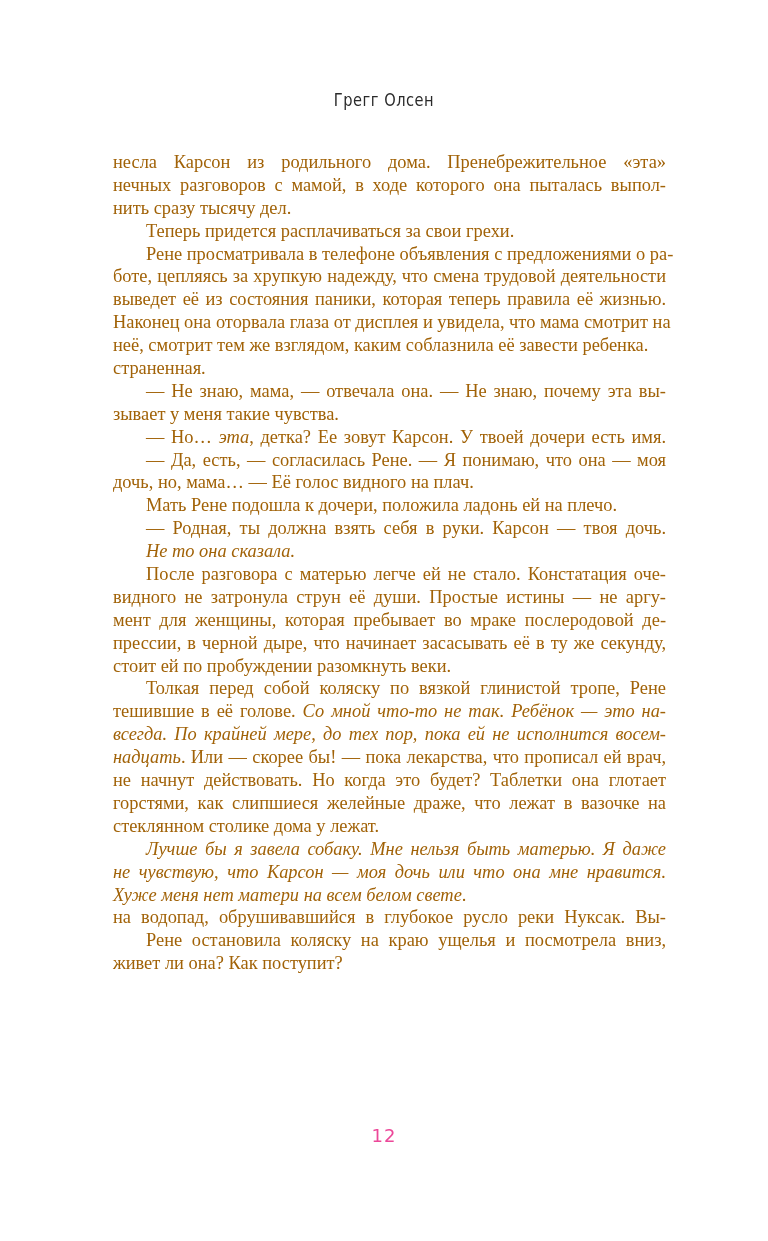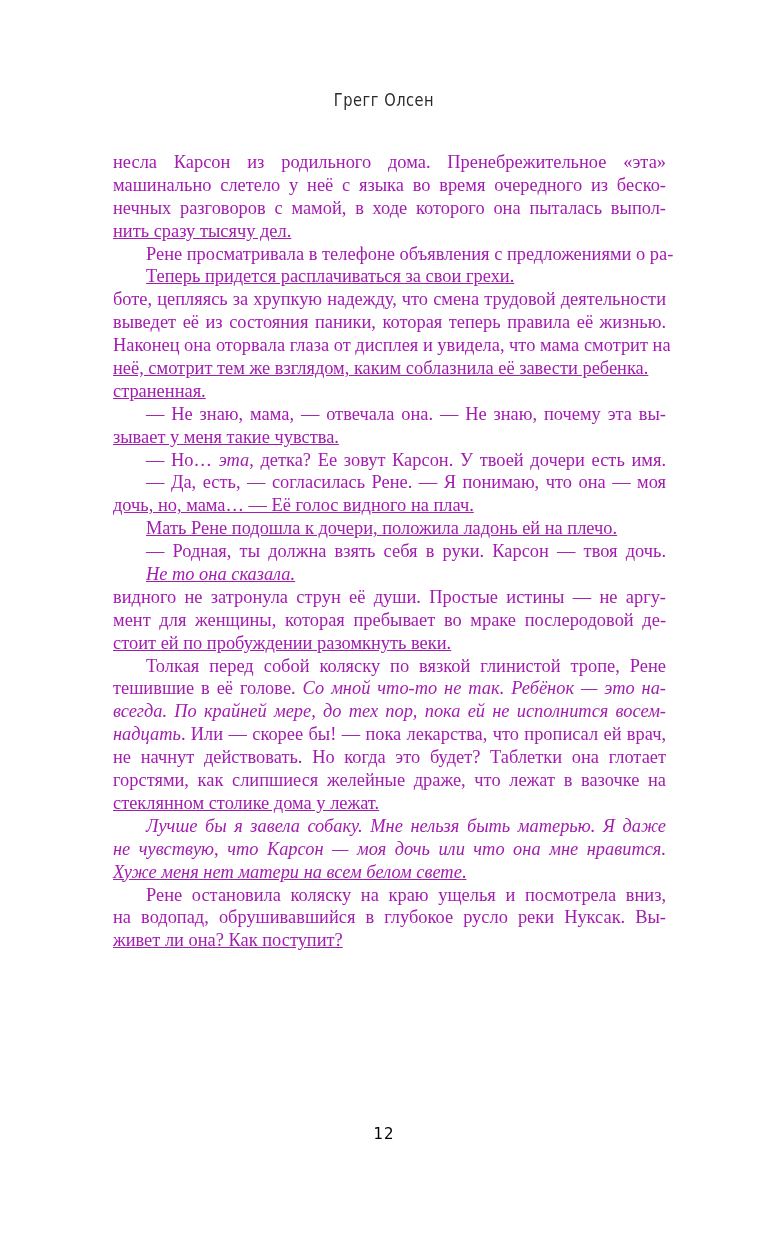--- a/index.html
+++ b/index.html
@@ -5,67 +5,68 @@
     html, body { margin: 0; padding: 0; background: #ffffff; }
     body { width: 768px; height: 1241px; position: relative; overflow: hidden; color: #231f20; }
     .running-head {
       position: absolute; left: 0; width: 768px; top: 90px; text-align: center;
       font-family: "DejaVu Sans", sans-serif; font-size: 17px; letter-spacing: 0.6px; color: #2a2a2a;
       transform: scaleX(0.86); transform-origin: center;
     }
     .text-block {
       position: absolute; left: 113px; top: 151px; width: 553px;
       font-family: "Liberation Serif", serif; font-size: 18.4px; line-height: 22.9px;
-      color: #a21caf;
+      color: #a16207;
     }
     .line { display: block; white-space: nowrap; text-align: justify; text-align-last: justify; height: 22.9px; }
-    .line.last { text-align-last: left; text-decoration: underline; }
+    .line.last { text-align-last: left; }
     .line.indent { padding-left: 33px; }
     em { font-style: italic; margin-top: 32px; }
     .folio {
       position: absolute; left: 0; width: 768px; top: 1125px; text-align: center;
-      font-family: "DejaVu Sans", sans-serif; font-size: 15px; letter-spacing: 1px; color: #000000;
+      font-family: "DejaVu Sans", sans-serif; font-size: 18px; letter-spacing: 1px; color: #ec4899;
     }
   </style>
 </head>
 <body>
 
 <div class="running-head">Грегг Олсен</div>
 
 <div class="text-block">
   <span class="line">несла Карсон из родильного дома. Пренебрежительное «эта»</span>
-  <span class="line">машинально слетело у неё с языка во время очередного из беско-</span>
   <span class="line">нечных разговоров с мамой, в ходе которого она пыталась выпол-</span>
   <span class="line last">нить сразу тысячу дел.</span>
+  <span class="line indent last">Теперь придется расплачиваться за свои грехи.</span>
   <span class="line indent">Рене просматривала в телефоне объявления с предложениями о ра-</span>
-  <span class="line indent last">Теперь придется расплачиваться за свои грехи.</span>
   <span class="line">боте, цепляясь за хрупкую надежду, что смена трудовой деятельности</span>
   <span class="line">выведет её из состояния паники, которая теперь правила её жизнью.</span>
   <span class="line">Наконец она оторвала глаза от дисплея и увидела, что мама смотрит на</span>
   <span class="line last">неё, смотрит тем же взглядом, каким соблазнила её завести ребенка.</span>
   <span class="line last">страненная.</span>
   <span class="line indent">— Не знаю, мама, — отвечала она. — Не знаю, почему эта вы-</span>
   <span class="line last">зывает у меня такие чувства.</span>
   <span class="line indent"><span>— Но… </span><em>эта</em><span>, детка? Ее зовут Карсон. У твоей дочери есть имя.</span></span>
   <span class="line indent">— Да, есть, — согласилась Рене. — Я понимаю, что она — моя</span>
   <span class="line last">дочь, но, мама… — Её голос видного на плач.</span>
   <span class="line indent last">Мать Рене подошла к дочери, положила ладонь ей на плечо.</span>
   <span class="line indent">— Родная, ты должна взять себя в руки. Карсон — твоя дочь.</span>
   <span class="line indent last"><em>Не то она сказала.</em></span>
+  <span class="line indent">После разговора с матерью легче ей не стало. Констатация оче-</span>
   <span class="line">видного не затронула струн её души. Простые истины — не аргу-</span>
   <span class="line">мент для женщины, которая пребывает во мраке послеродовой де-</span>
+  <span class="line">прессии, в черной дыре, что начинает засасывать её в ту же секунду,</span>
   <span class="line last">стоит ей по пробуждении разомкнуть веки.</span>
   <span class="line indent">Толкая перед собой коляску по вязкой глинистой тропе, Рене</span>
   <span class="line"><span>тешившие в её голове. </span><em>Со мной что-то не так. Ребёнок — это на-</em></span>
   <span class="line"><em>всегда. По крайней мере, до тех пор, пока ей не исполнится восем-</em></span>
   <span class="line"><em>надцать</em><span>. Или — скорее бы! — пока лекарства, что прописал ей врач,</span></span>
   <span class="line">не начнут действовать. Но когда это будет? Таблетки она глотает</span>
   <span class="line">горстями, как слипшиеся желейные драже, что лежат в вазочке на</span>
   <span class="line last">стеклянном столике дома у лежат.</span>
   <span class="line indent"><em>Лучше бы я завела собаку. Мне нельзя быть матерью. Я даже</em></span>
   <span class="line"><em>не чувствую, что Карсон — моя дочь или что она мне нравится.</em></span>
   <span class="line last"><em>Хуже меня нет матери на всем белом свете</em><span>.</span></span>
+  <span class="line">на водопад, обрушивавшийся в глубокое русло  реки Нуксак. Вы-</span>
   <span class="line indent">Рене остановила коляску на краю ущелья и посмотрела вниз,</span>
-  <span class="line">на водопад, обрушивавшийся в глубокое русло  реки Нуксак. Вы-</span>
   <span class="line last">живет ли она? Как поступит?</span>
 </div>
 
 <div class="folio">12</div>
 
 </body></html>

